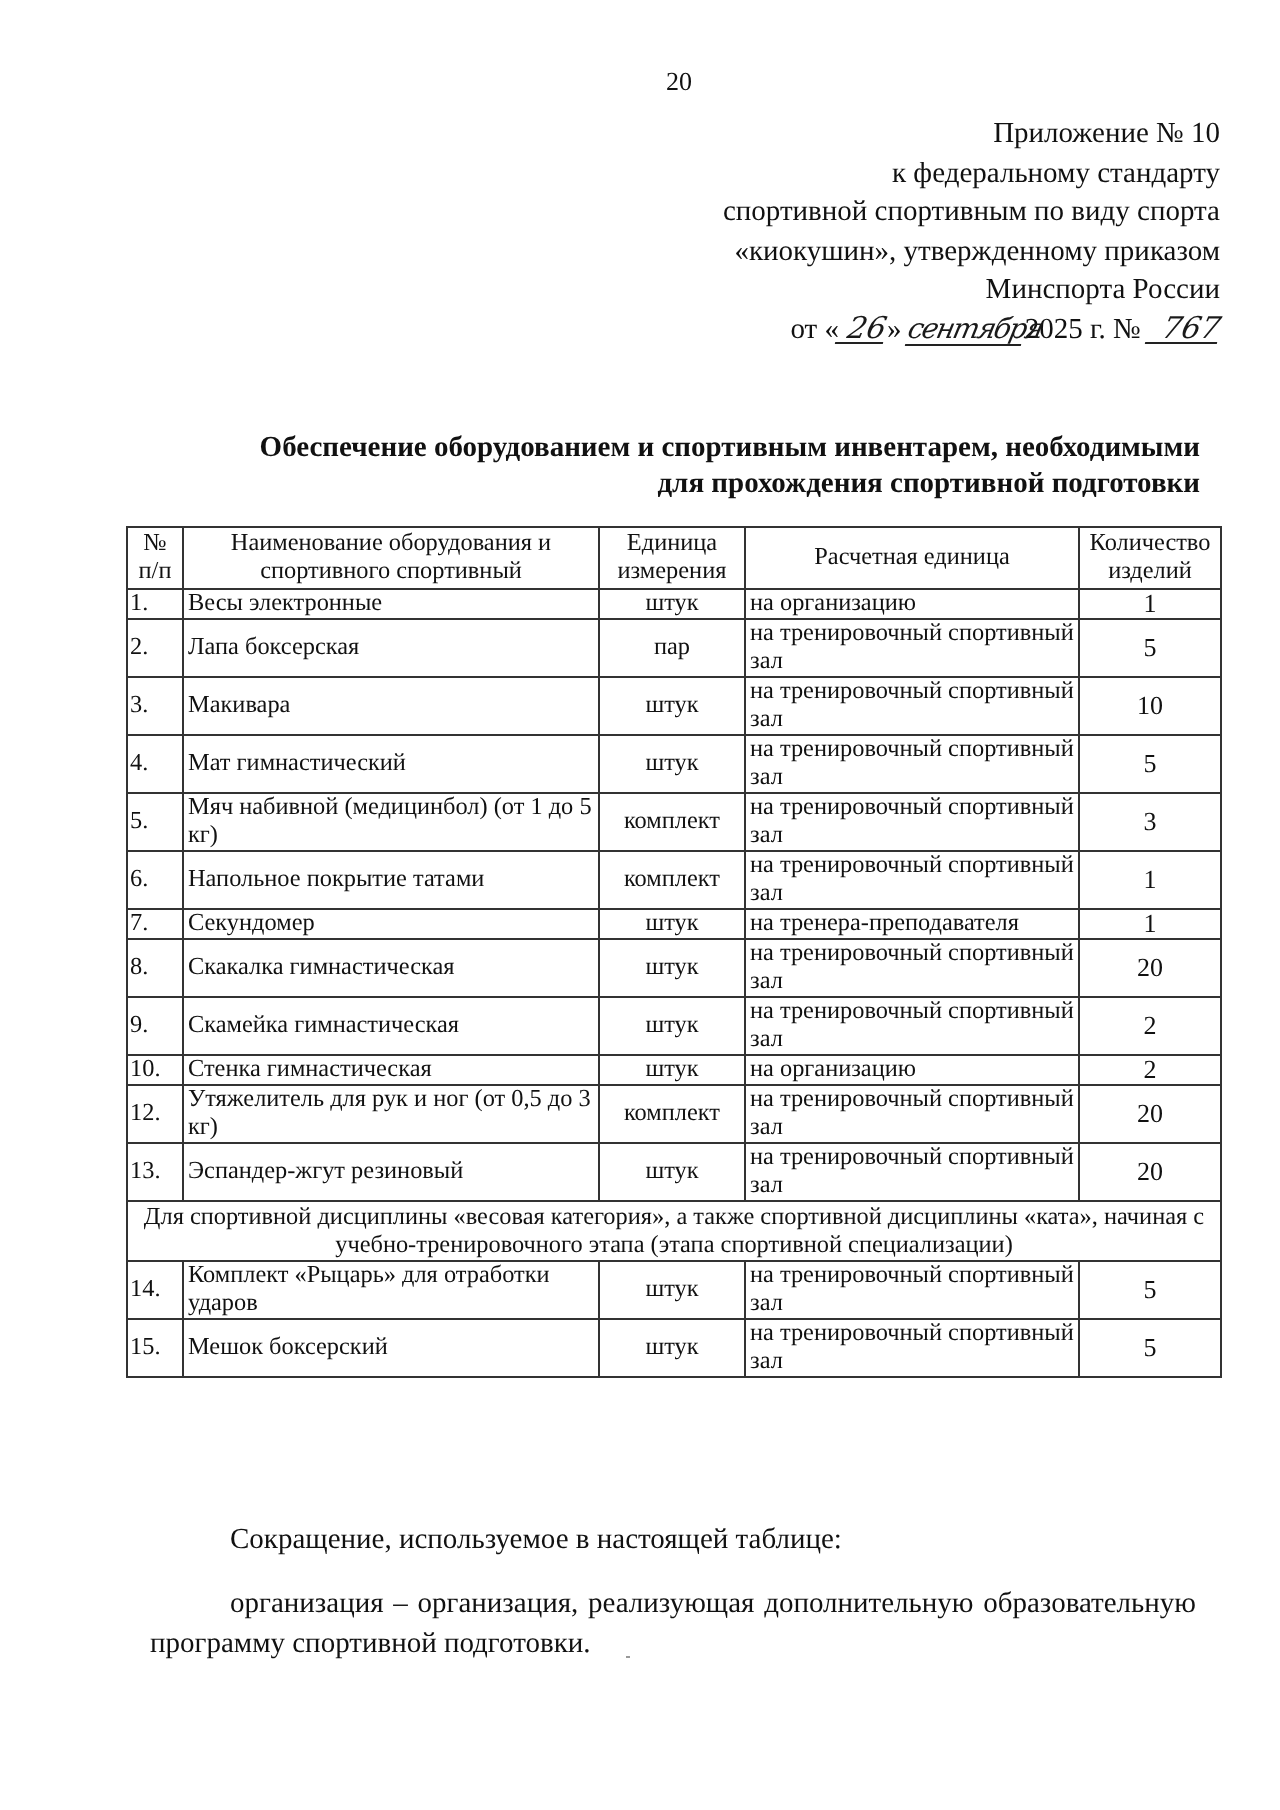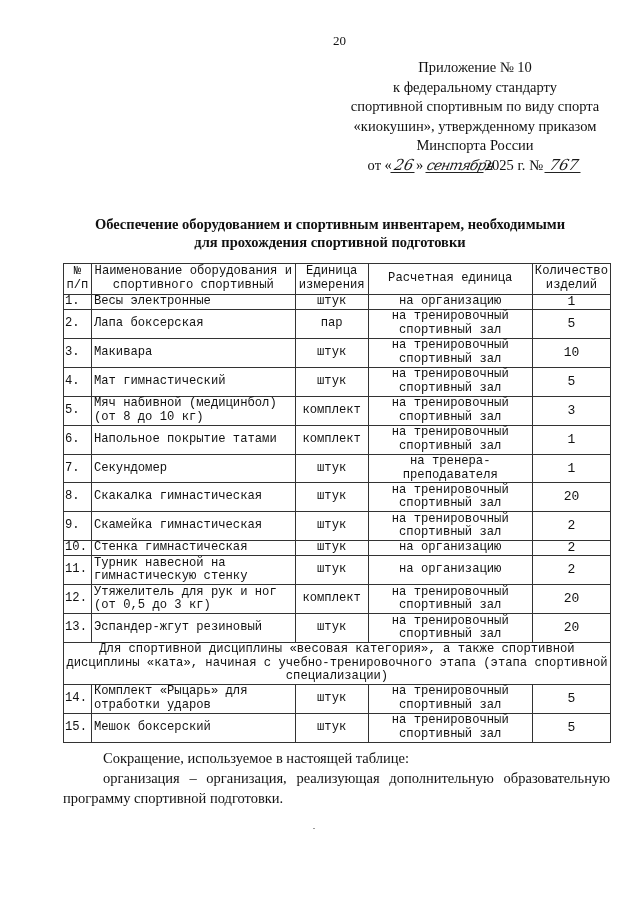--- a/index.html
+++ b/index.html
@@ -3,57 +3,57 @@
 <meta charset="utf-8">
 <style>
   html, body { margin: 0; padding: 0; background: #ffffff; }
   body {
     width: 640px; height: 905px; position: relative; overflow: hidden;
     font-family: "Liberation Serif", "DejaVu Serif", serif; color: #111;
   }
   .page-num { position: absolute; left: 333px; top: 33px; font-size: 13px; }
   .appendix {
     position: absolute; left: 340px; width: 270px; top: 58px;
-    text-align: center; font-size: 14.5px; line-height: 19.5px;
+    text-align: right; font-size: 14.5px; line-height: 19.5px;
   }
   .appendix .sig-line { white-space: nowrap; position: relative; }
   .hand {
     font-family: "DejaVu Serif", serif; font-style: italic; font-size: 15px;
     display: inline-block; border-bottom: 1px solid #222; line-height: 14px;
     transform: skewX(-12deg); color: #1a1a1a;
   }
   .hand.day { width: 24px; }
   .hand.month { width: 58px; font-size: 14px; letter-spacing: -1px; }
   .hand.num { width: 36px; }
   .title {
     position: absolute; left: 60px; width: 540px; top: 216px;
-    text-align: center; font-weight: bold; font-size: 14.5px; line-height: 17.5px;
+    text-align: right; font-weight: bold; font-size: 14.5px; line-height: 17.5px;
   }
   table.inv {
     position: absolute; left: 63px; top: 263px; width: 548px;
-    border-collapse: collapse; font-size: 12.2px; line-height: 13.6px; font-family: Liberation Mono, monospace;
+    border-collapse: collapse; font-size: 12.2px; line-height: 13.6px;
   }
   table.inv th, table.inv td {
     border: 1px solid #333; padding: 0 2px; vertical-align: middle;
     font-weight: normal;
   }
   table.inv th { text-align: center; height: 30px; }
   table.inv td.n { width: 24px; text-align: left; padding-left: 1px; }
   table.inv td.name { width: 203px; text-align: left; }
   table.inv td.unit { width: 68px; text-align: center; }
-  table.inv td.calc { width: 162px; text-align: center; }
+  table.inv td.calc { width: 162px; text-align: left; }
   table.inv td.qty { text-align: center; font-size: 13px; }
   tr.single td { height: 14px; }
   tr.double td { height: 28px; }
   tr.section td { text-align: center; height: 29px; }
   .footer {
     position: absolute; left: 63px; width: 547px; top: 748px;
     font-size: 14.5px; line-height: 20px; text-align: justify;
   }
-  .footer p { margin: 0; text-indent: 40px; }
+  .footer p { margin: 12px; text-indent: 40px; }
   .dot { position: absolute; left: 313px; top: 828px; width: 2px; height: 1px; background: #999; }
 </style>
 </head>
 <body>
 
 <div class="page-num">20</div>
 
 <div class="appendix">
   <div>Приложение № 10</div>
   <div>к федеральному стандарту</div>
@@ -106,21 +106,21 @@
       </tr>
       <tr class="double">
         <td class="n">4.</td>
         <td class="name">Мат гимнастический</td>
         <td class="unit">штук</td>
         <td class="calc">на тренировочный спортивный зал</td>
         <td class="qty">5</td>
       </tr>
       <tr class="double">
         <td class="n">5.</td>
-        <td class="name">Мяч набивной (медицинбол) (от 8 до 10 кг)</td>
+        <td class="name">Мяч набивной (медицинбол) (от 1 до 5 кг)</td>
         <td class="unit">комплект</td>
         <td class="calc">на тренировочный спортивный зал</td>
         <td class="qty">3</td>
       </tr>
       <tr class="double">
         <td class="n">6.</td>
         <td class="name">Напольное покрытие татами</td>
         <td class="unit">комплект</td>
         <td class="calc">на тренировочный спортивный зал</td>
         <td class="qty">1</td>
@@ -142,27 +142,20 @@
       <tr class="double">
         <td class="n">9.</td>
         <td class="name">Скамейка гимнастическая</td>
         <td class="unit">штук</td>
         <td class="calc">на тренировочный спортивный зал</td>
         <td class="qty">2</td>
       </tr>
       <tr class="single">
         <td class="n">10.</td>
         <td class="name">Стенка гимнастическая</td>
-        <td class="unit">штук</td>
-        <td class="calc">на организацию</td>
-        <td class="qty">2</td>
-      </tr>
-      <tr class="double">
-        <td class="n">11.</td>
-        <td class="name">Турник навесной на гимнастическую стенку</td>
         <td class="unit">штук</td>
         <td class="calc">на организацию</td>
         <td class="qty">2</td>
       </tr>
       <tr class="double">
         <td class="n">12.</td>
         <td class="name">Утяжелитель для рук и ног (от 0,5 до 3 кг)</td>
         <td class="unit">комплект</td>
         <td class="calc">на тренировочный спортивный зал</td>
         <td class="qty">20</td>

